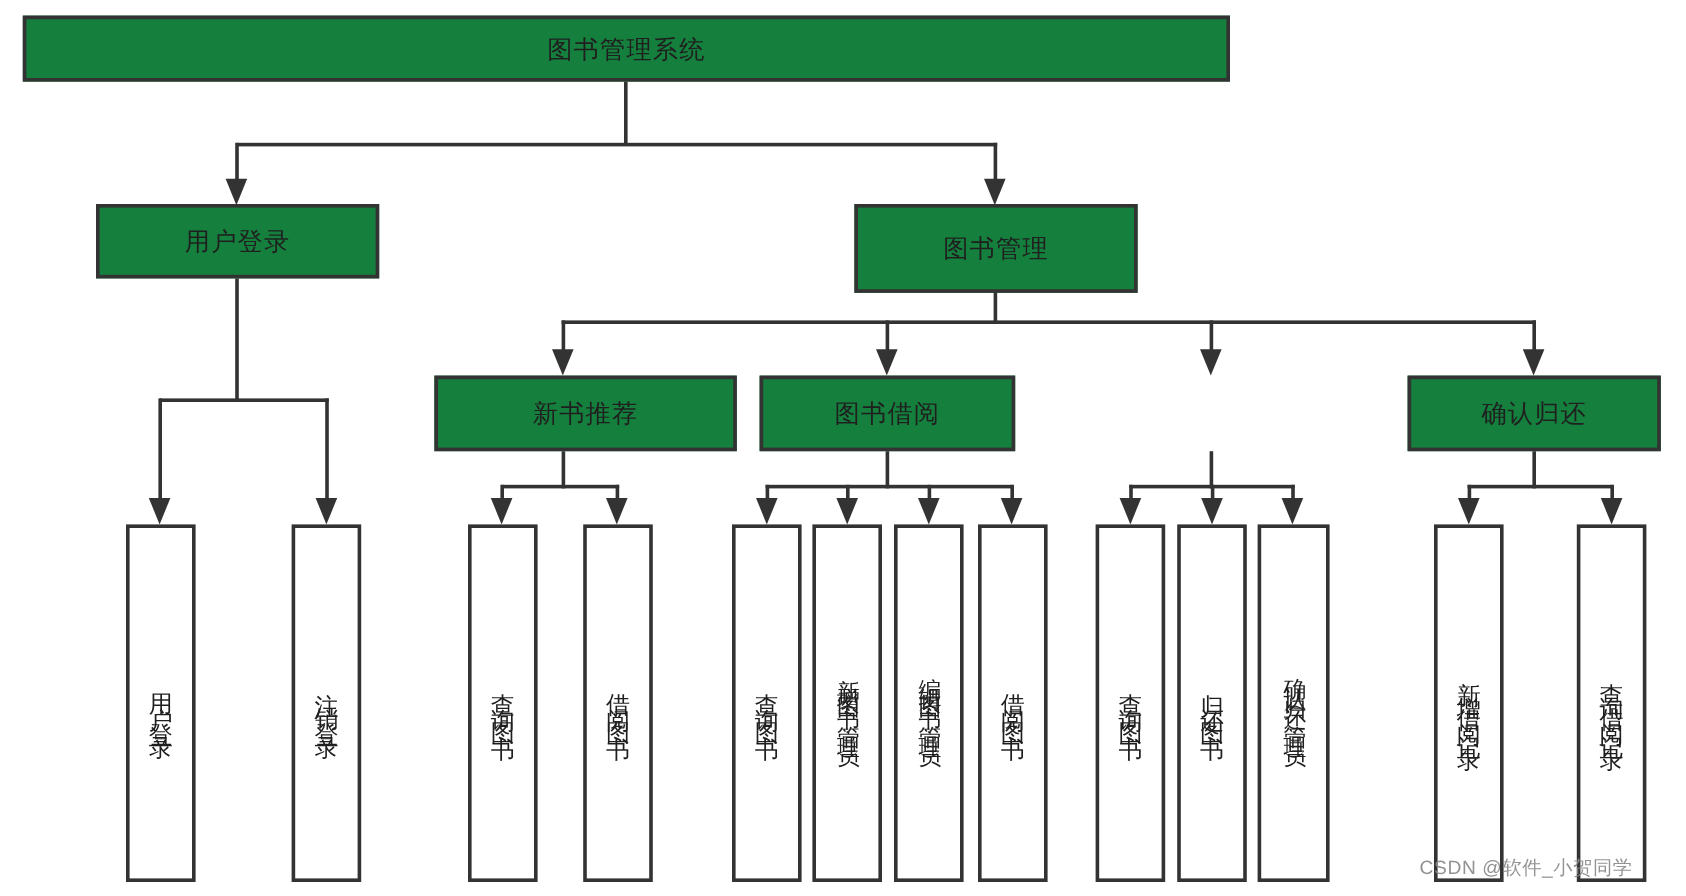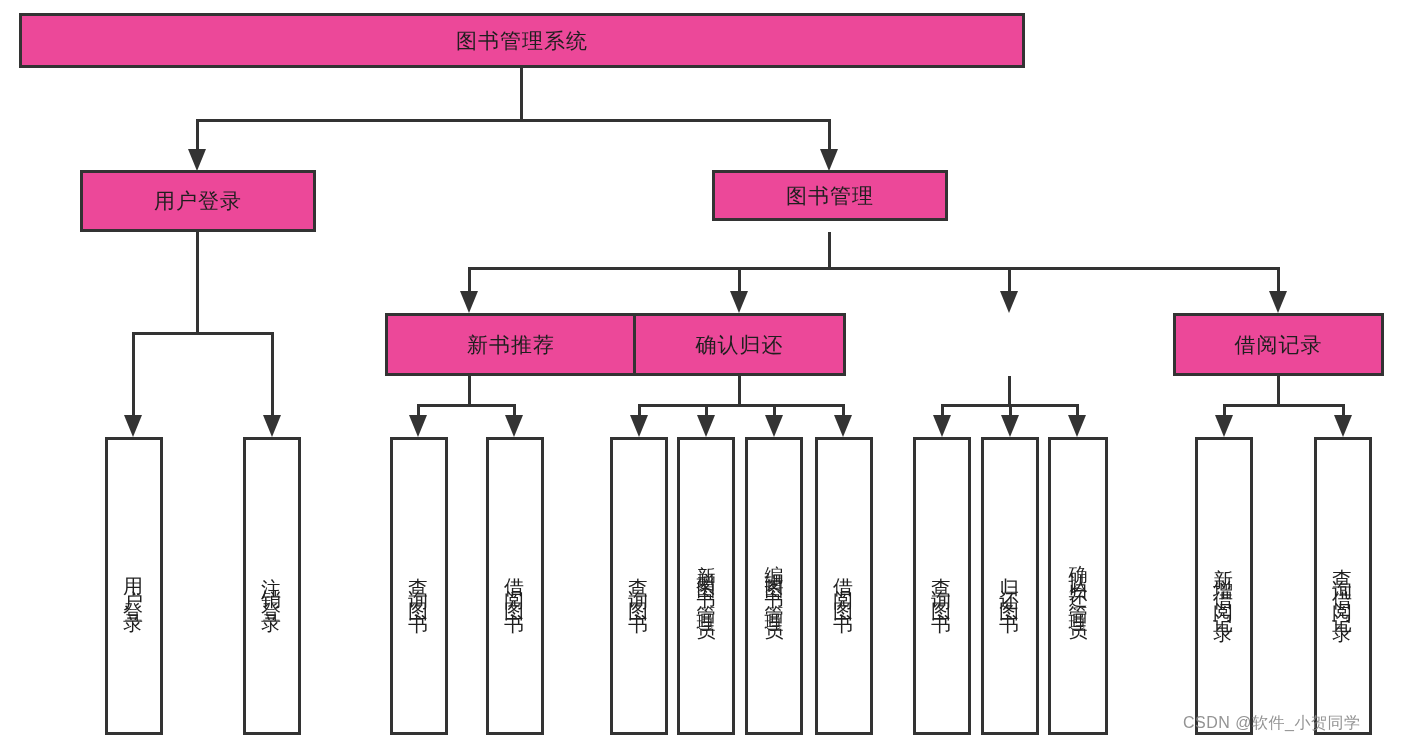--- a/index.html
+++ b/index.html
@@ -13,21 +13,21 @@
     height: 747px;
     background: #ffffff;
     font-family: "Liberation Sans", "DejaVu Sans", sans-serif;
     color: #1c1c1c;
     overflow: hidden;
   }
   .node {
     position: absolute;
     box-sizing: border-box;
     border: 3px solid #333333;
-    background: #ec4899;
+    background: #15803d;
     display: flex;
     align-items: center;
     justify-content: center;
     font-size: 21px;
     letter-spacing: 1px;
     color: #1f1f1f;
     z-index: 2;
   }
   .leaf {
     position: absolute;
@@ -85,43 +85,43 @@
   <div class="node" style="left:19px; top:13px; width:1006px; height:55px;">图书管理系统</div>
 
   <div class="vline" style="left:520px; top:68px; height:53px;"></div>
   <div class="hline" style="left:197px; top:119px; width:634px;"></div>
   <div class="vline" style="left:196px; top:119px; height:32px;"></div>
   <div class="arrow" style="left:188px; top:149px;"></div>
   <div class="vline" style="left:828px; top:119px; height:32px;"></div>
   <div class="arrow" style="left:820px; top:149px;"></div>
 
   <div class="node" style="left:80px; top:170px; width:236px; height:62px;">用户登录</div>
-  <div class="node" style="left:712px; top:170px; width:236px; height:51px;text-align:right;">图书管理</div>
+  <div class="node" style="left:712px; top:170px; width:236px; height:74px;text-align:right;">图书管理</div>
 
   <div class="vline" style="left:196px; top:232px; height:103px;"></div>
   <div class="hline" style="left:133px; top:332px; width:141px;"></div>
   <div class="vline" style="left:132px; top:332px; height:84px;"></div>
   <div class="arrow" style="left:124px; top:415px;"></div>
   <div class="vline" style="left:271px; top:332px; height:84px;"></div>
   <div class="arrow" style="left:263px; top:415px;"></div>
 
   <div class="vline" style="left:828px; top:232px; height:38px;"></div>
   <div class="hline" style="left:468px; top:267px; width:812px;"></div>
   <div class="vline" style="left:468px; top:267px; height:26px;"></div>
   <div class="arrow" style="left:460px; top:291px;"></div>
   <div class="vline" style="left:738px; top:267px; height:26px;"></div>
   <div class="arrow" style="left:730px; top:291px;"></div>
   <div class="vline" style="left:1008px; top:267px; height:26px;"></div>
   <div class="arrow" style="left:1000px; top:291px;"></div>
   <div class="vline" style="left:1277px; top:267px; height:26px;"></div>
   <div class="arrow" style="left:1269px; top:291px;"></div>
 
-  <div class="node" style="left:362px; top:313px; width:252px; height:63px;margin-left:23px;">新书推荐</div>
-  <div class="node" style="left:633px; top:313px; width:213px; height:63px;">确认归还</div>
-  <div class="node" style="left:1173px; top:313px; width:211px; height:63px;">借阅记录</div>
+  <div class="node" style="left:362px; top:313px; width:252px; height:63px;">新书推荐</div>
+  <div class="node" style="left:633px; top:313px; width:213px; height:63px;">图书借阅</div>
+  <div class="node" style="left:1173px; top:313px; width:211px; height:63px;">确认归还</div>
 
   <div class="vline" style="left:468px; top:376px; height:31px;"></div>
   <div class="hline" style="left:418px; top:404px; width:98px;"></div>
   <div class="vline" style="left:417px; top:404px; height:13px;"></div>
   <div class="arrow" style="left:409px; top:415px;"></div>
   <div class="vline" style="left:513px; top:404px; height:13px;"></div>
   <div class="arrow" style="left:505px; top:415px;"></div>
 
   <div class="vline" style="left:738px; top:376px; height:31px;"></div>
   <div class="hline" style="left:638px; top:404px; width:206px;"></div>

